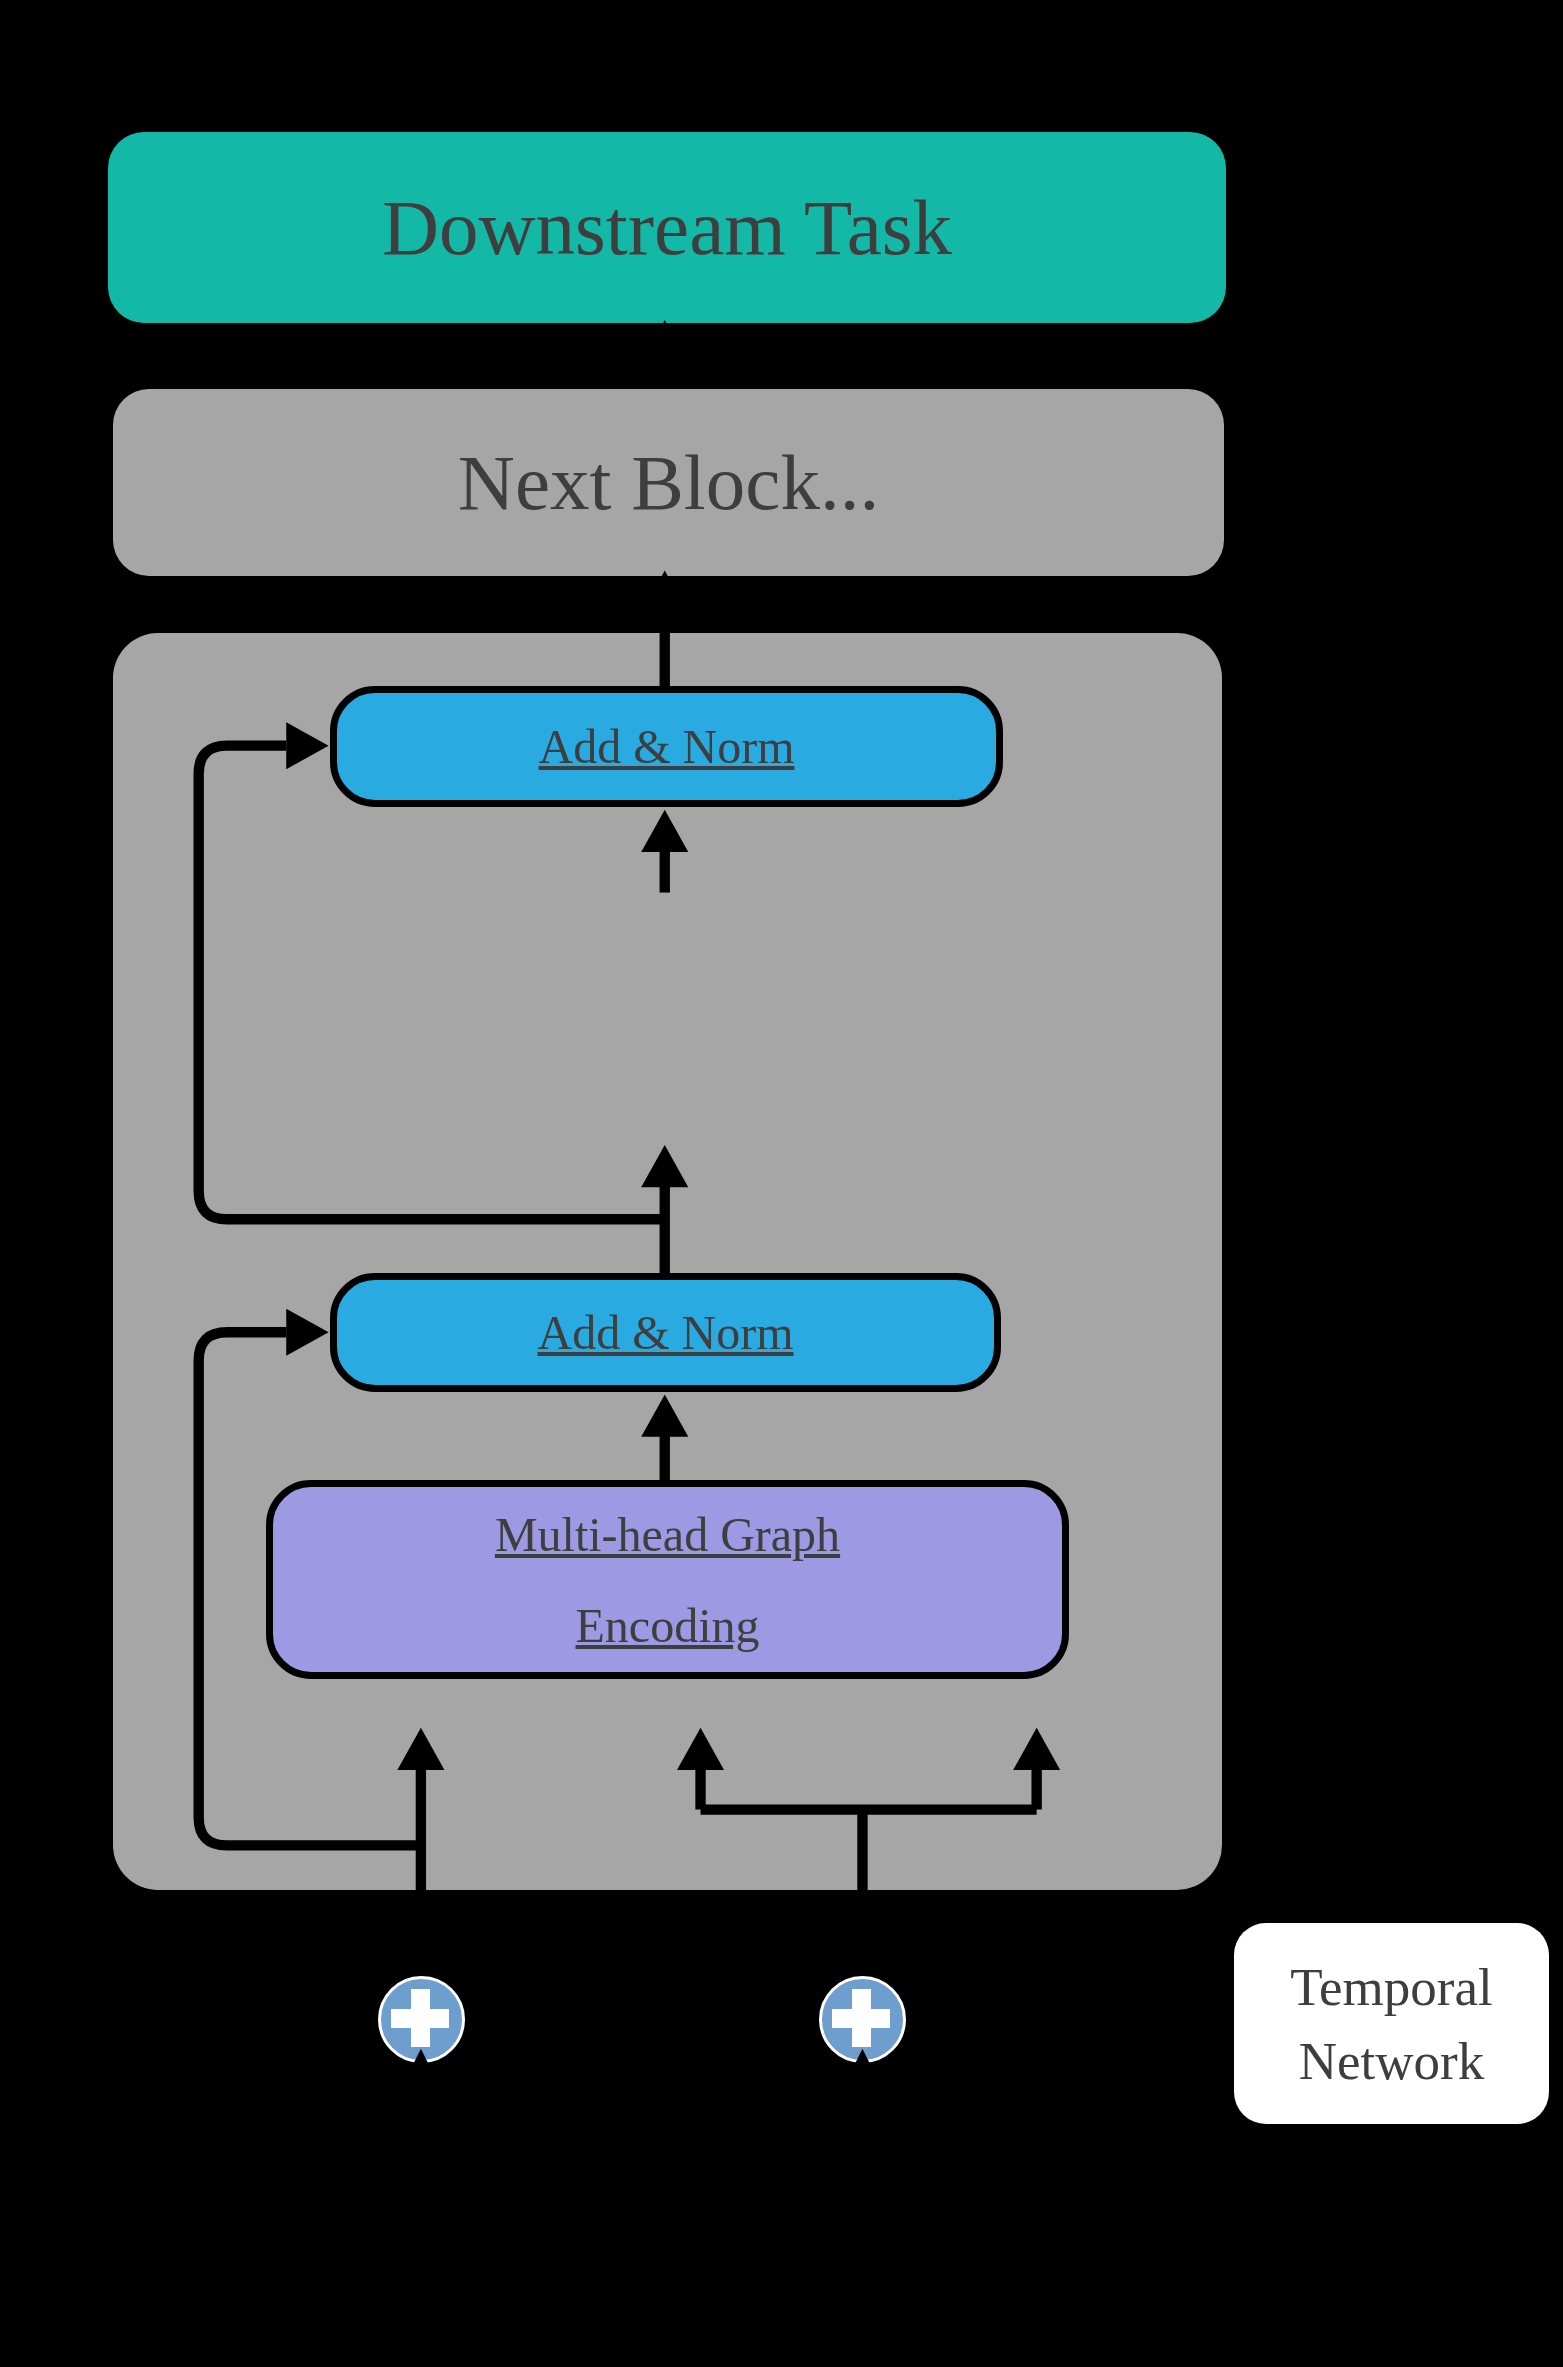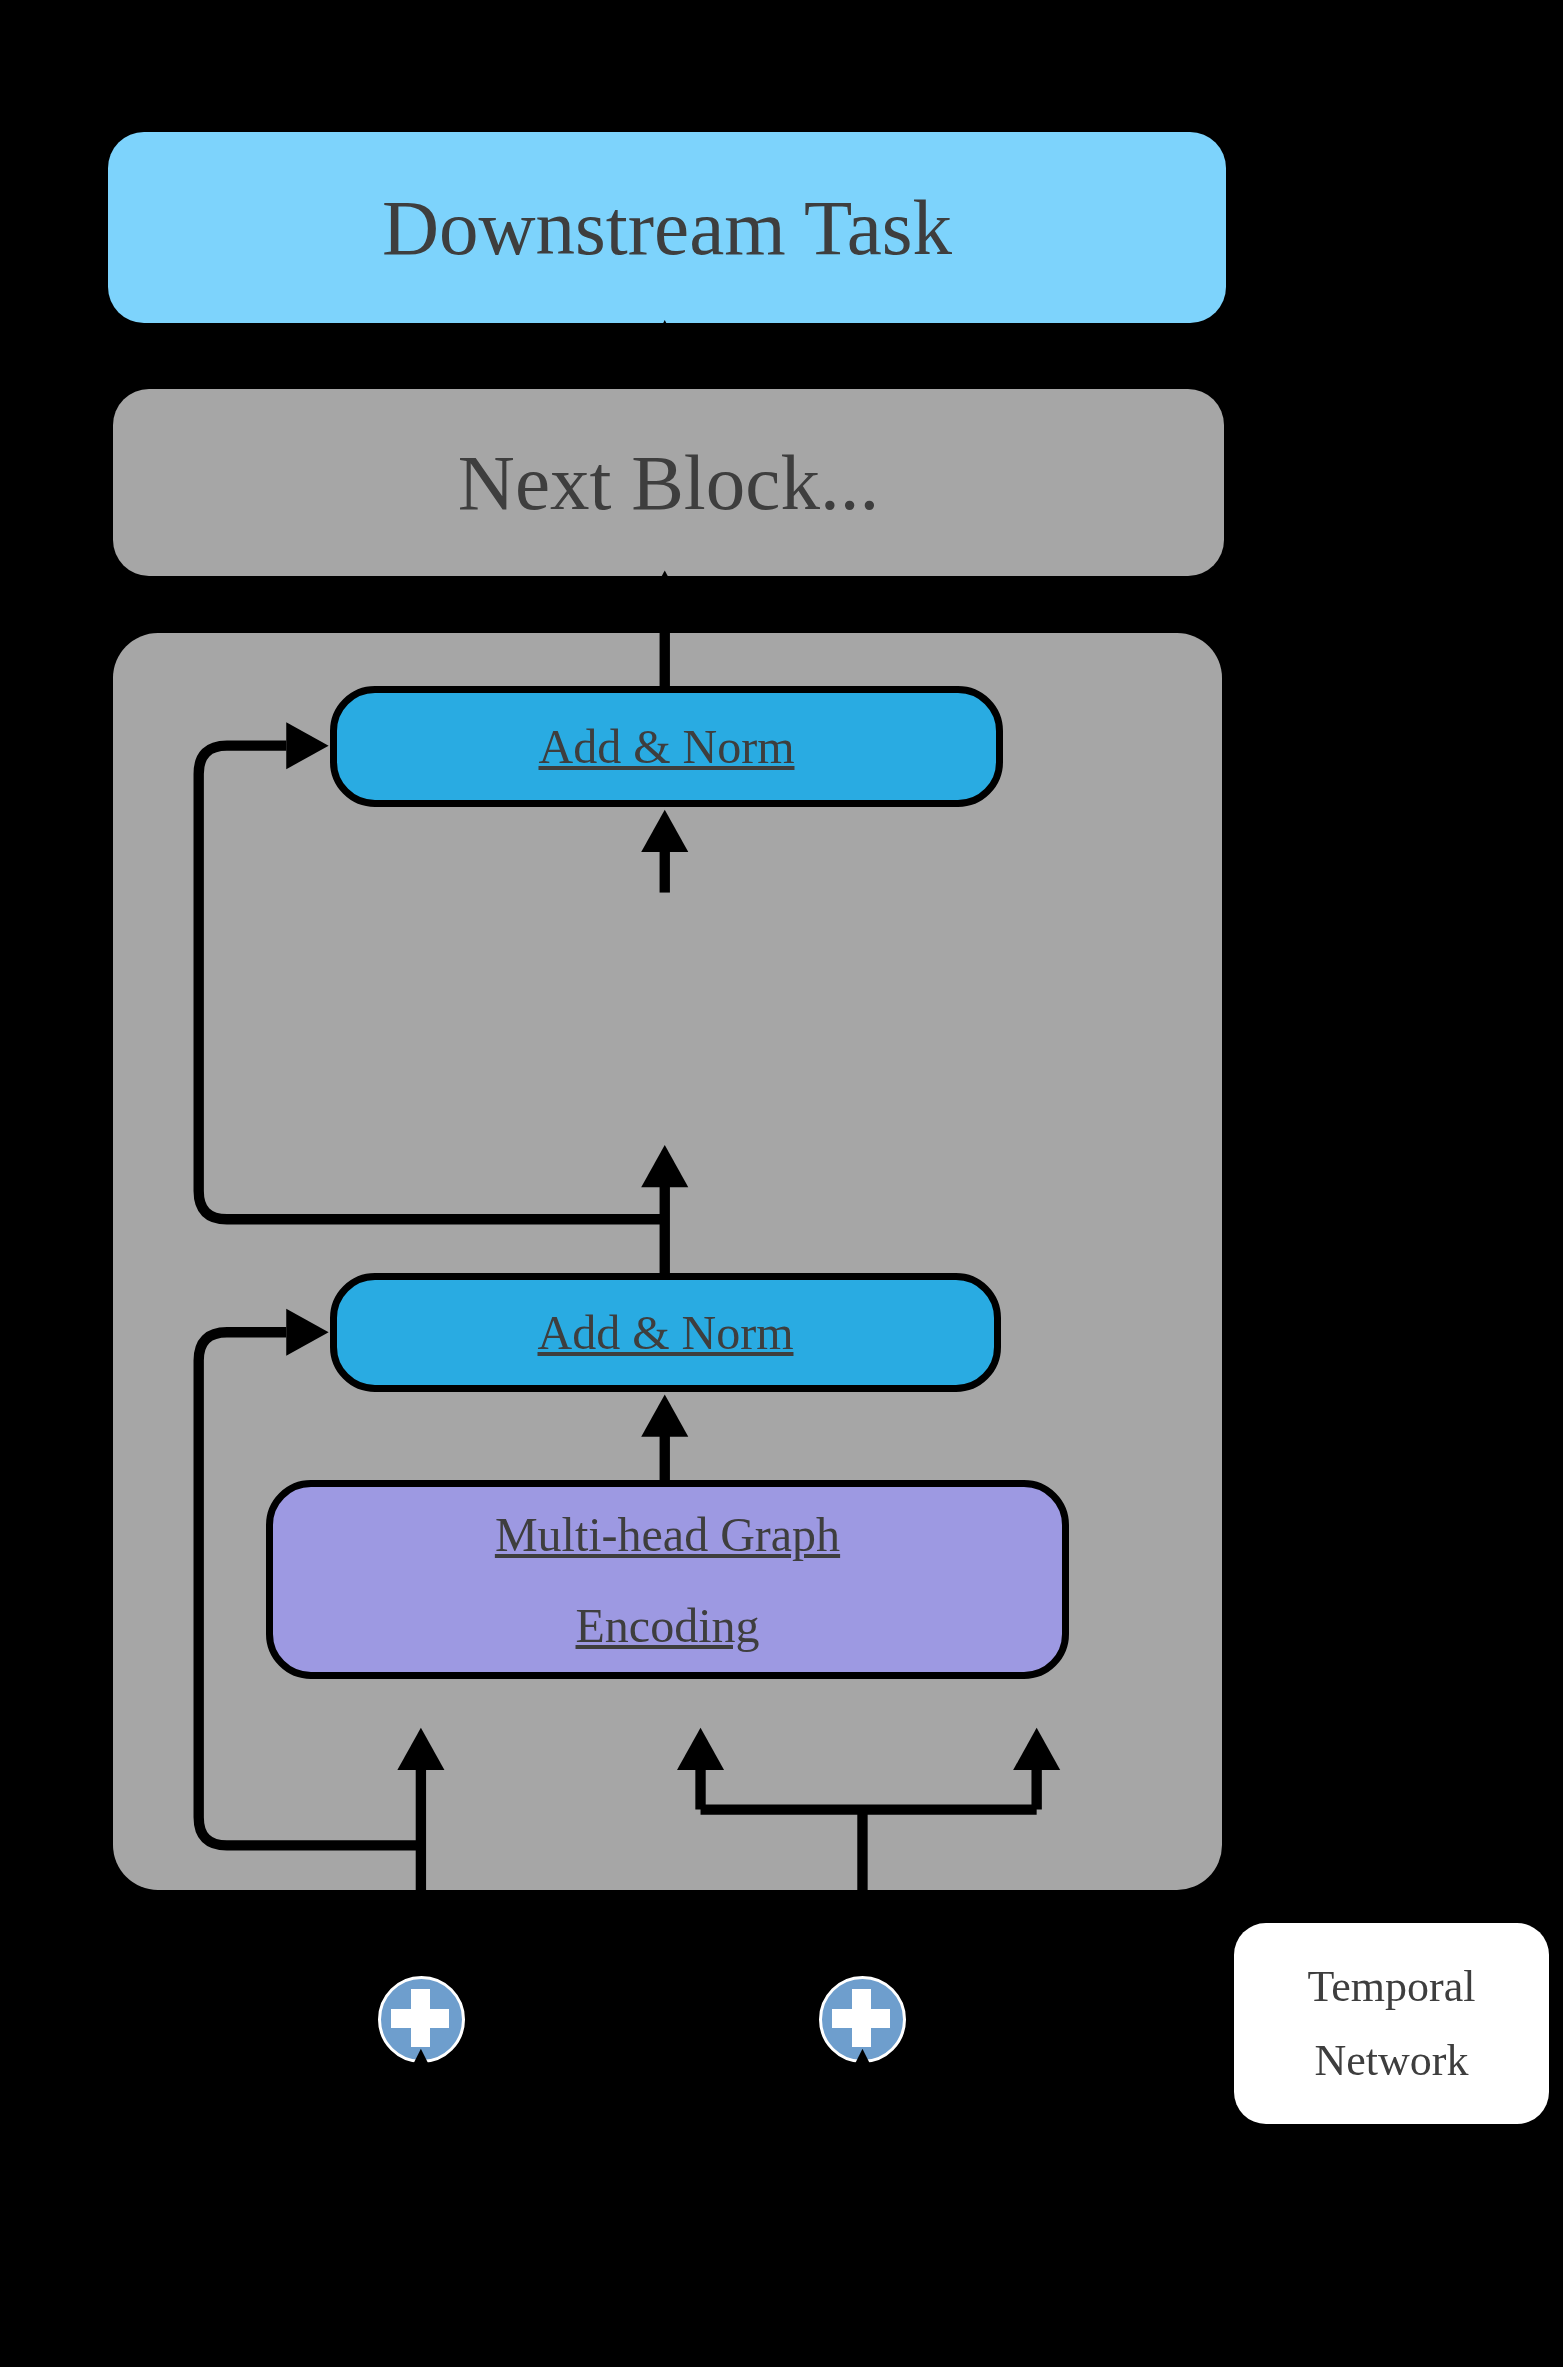--- a/index.html
+++ b/index.html
@@ -4,21 +4,21 @@
 <style>
   html,body{margin:0;padding:0;}
   body{width:1563px;height:2367px;overflow:hidden;}
   .stage{position:relative;width:1563px;height:2367px;font-family:"Liberation Serif",serif;}
   .box{position:absolute;display:flex;flex-direction:column;align-items:center;justify-content:center;
        text-align:center;box-sizing:border-box;}
   .rounded-lg{border-radius:36px;}
   .inner{border:7.5px solid #000;border-radius:45px;}
   .lbl-xl{font-size:79px;}
   .lbl-lg{font-size:48px;line-height:91px;text-decoration:underline;}
-  .lbl-md{font-size:44px;line-height:74px;}
+  .lbl-md{font-size:53px;line-height:74px;}
   .downstream{left:108px;top:132px;width:1118px;height:191px;}
   .nextblock{left:113px;top:389px;width:1111px;height:187px;}
   .container-box{left:113px;top:633px;width:1109px;height:1257px;border-radius:45px;}
   .addnorm-top{left:330px;top:686px;width:673px;height:121px;}
   .ffn{left:264px;top:893px;width:813px;height:250px;}
   .addnorm-bot{left:330px;top:1273px;width:671px;height:119px;}
   .mhgr{left:266px;top:1480px;width:803px;height:199px;}
   .temporal{left:1234px;top:1923px;width:315px;height:201px;border-radius:32px;}
   .plus{position:absolute;width:87px;height:87px;border-radius:50%;border:3.8px solid #fff;box-sizing:border-box;}
   .plus .bar{position:absolute;}
@@ -26,21 +26,21 @@
   .plus .bar.v{left:30px;top:10.4px;width:19px;height:58px;}
   .plus-left{left:378px;top:1976px;}
   .plus-right{left:819px;top:1976px;}
   svg.overlay{position:absolute;left:0;top:0;pointer-events:none;}
 </style>
 </head>
 <body style="background: rgb(0, 0, 0); color: rgb(62, 62, 62);">
 
 <div class="stage">
 
-  <div class="box rounded-lg downstream" style="background: #7dd3fc;">
+  <div class="box rounded-lg downstream" style="background: #14b8a6;">
     <span class="lbl-xl">Downstream Task</span>
   </div>
 
   <div class="box rounded-lg nextblock" style="background: rgb(166, 166, 166);">
     <span class="lbl-xl">Next Block...</span>
   </div>
 
   <div class="box container-box" style="background: rgb(166, 166, 166);"></div>
 
   <div class="box inner addnorm-top" style="background: rgb(41, 171, 226);">

